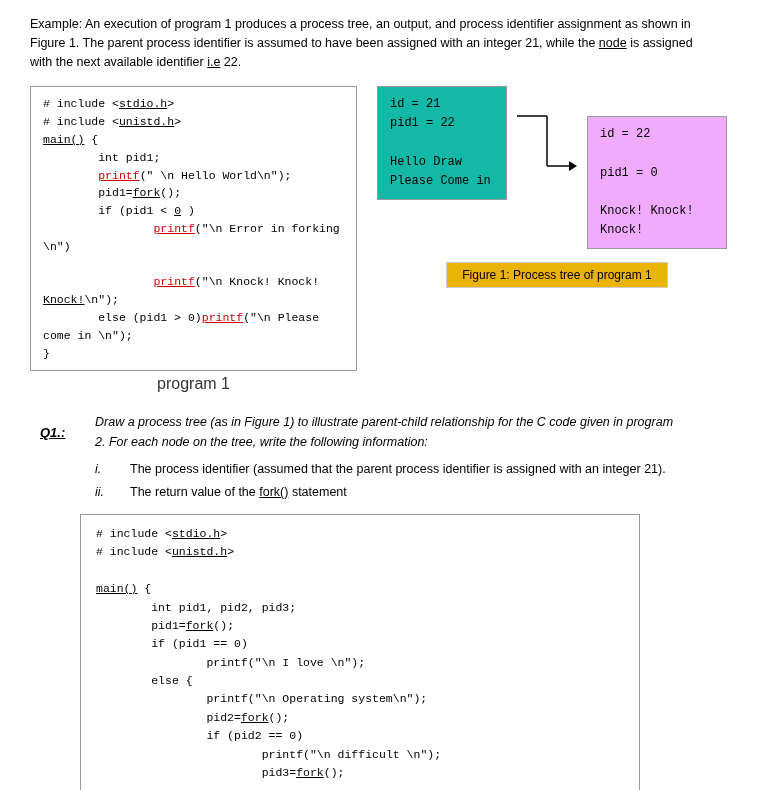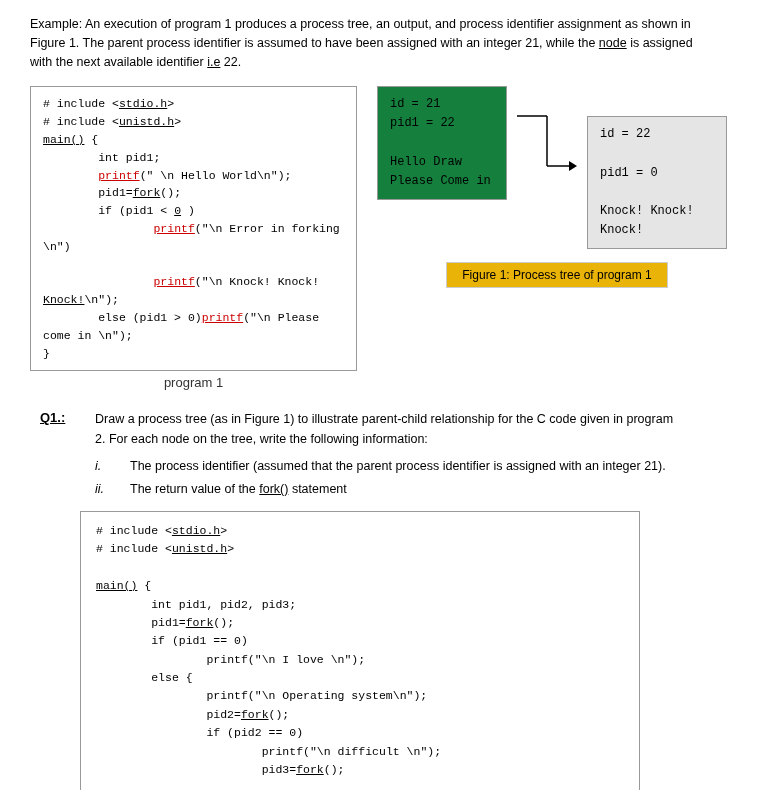--- a/index.html
+++ b/index.html
@@ -57,61 +57,62 @@
       gap: 10px;
       align-items: flex-start;
     }
 
     .node-box {
       border: 1px solid #999;
       padding: 8px 12px;
       font-family: 'Courier New', monospace;
       font-size: 12px;
       line-height: 1.6;
-      background: #15803d;
+      background: #14b8a6;
       min-width: 130px;
     }
 
     .node-box-child {
       border: 1px solid #999;
       padding: 8px 12px;
       font-family: 'Courier New', monospace;
       font-size: 12px;
       line-height: 1.6;
-      background: #e5e5e5;
+      background: #f0abfc;
       min-width: 140px;
       margin-top: 30px;
     }
 
     .figure-label {
       border: 1px solid #ccc;
       padding: 5px 15px;
       font-size: 12px;
       background: #eab308;
       margin-top: 5px;
       align-self: center;
     }
 
     .program-label {
-      font-size: 13px;
+      font-size: 16px;
       text-align: center;
       margin-top: 4px;
       color: #333;
     }
 
     .question-section {
       margin-top: 20px;
       padding-left: 10px;
     }
 
     .q-header {
       display: flex;
       gap: 20px;
-      align-items: flex-start;
+      align-items: center;
       margin-bottom: 8px;
+      font-style: italic;
     }
 
     .q-label {
       font-size: 13px;
       text-decoration: underline;
       font-weight: bold;
       min-width: 35px;
     }
 
     .q-desc {

